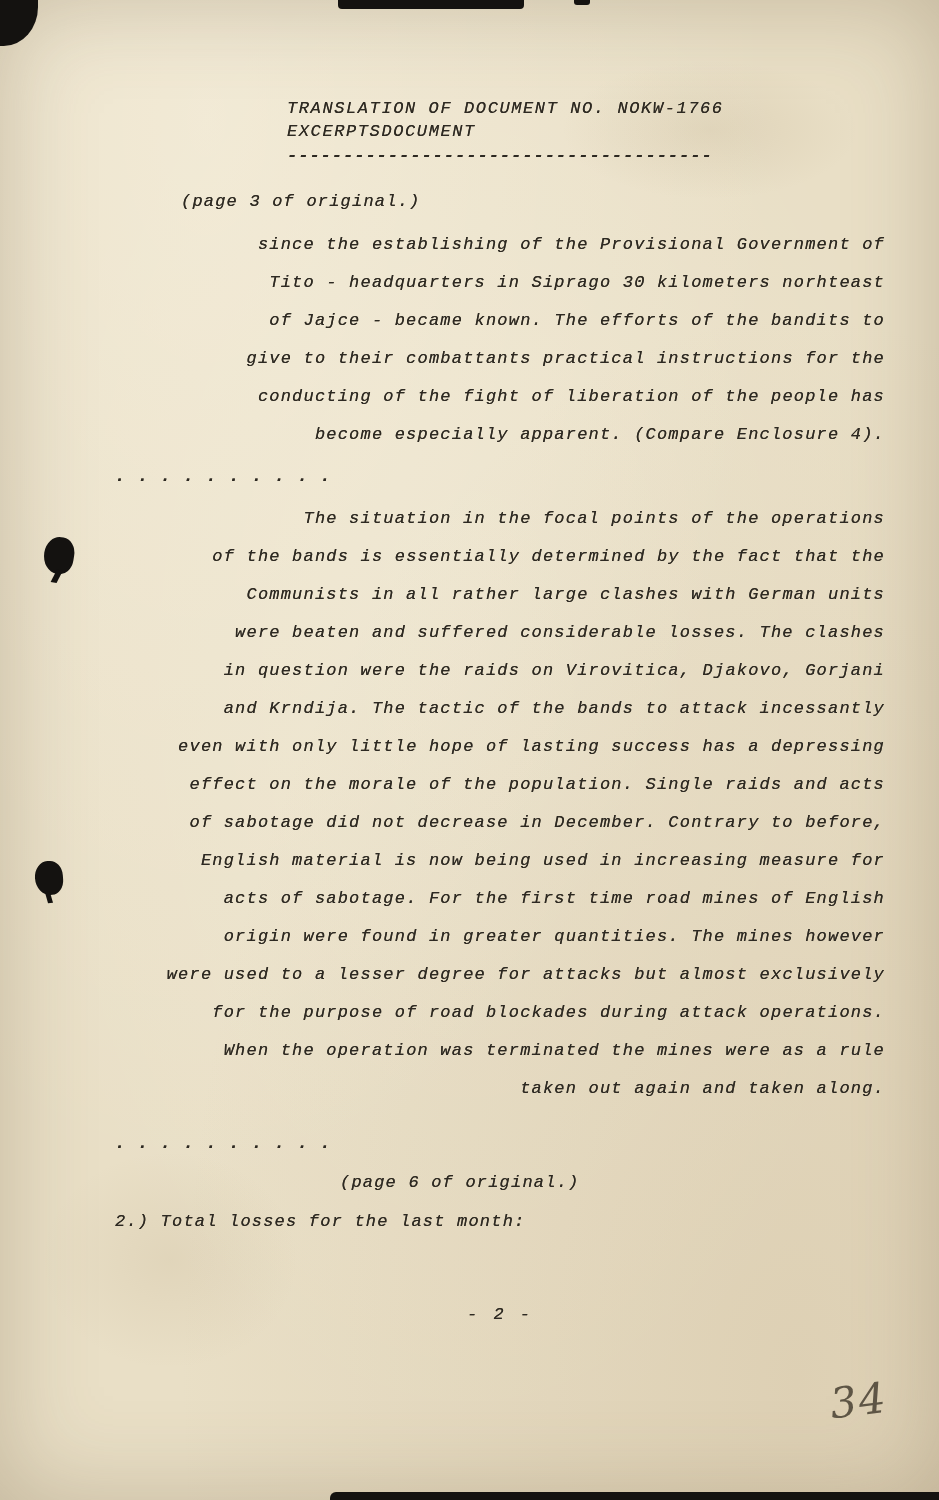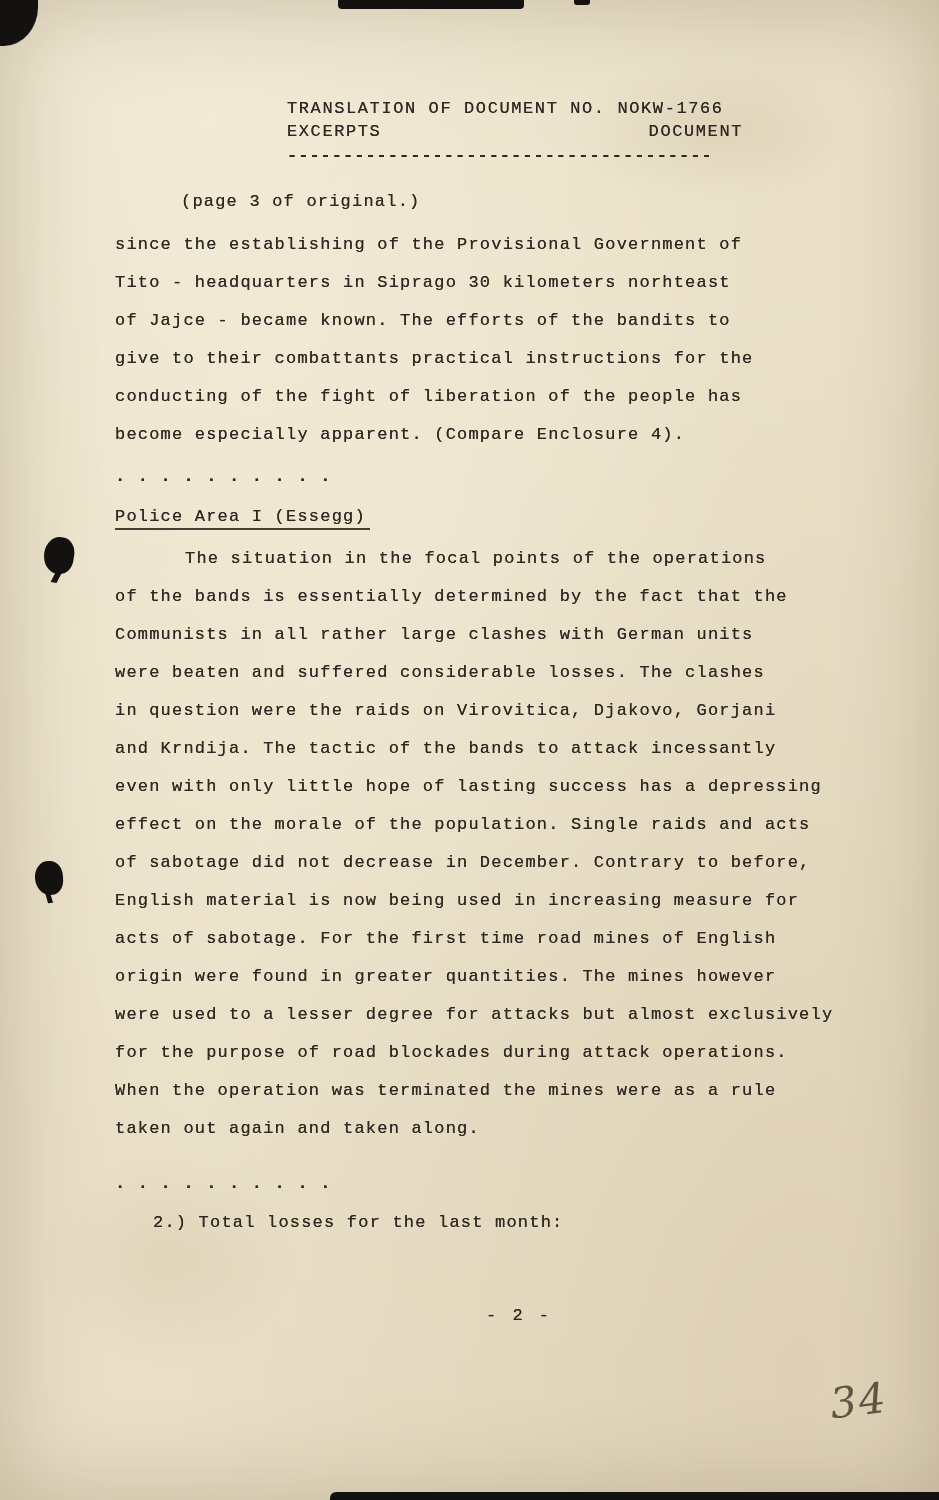--- a/index.html
+++ b/index.html
@@ -16,31 +16,31 @@
       radial-gradient(ellipse at 85% 92%, rgba(175,148,108,0.20), transparent 55%),
       radial-gradient(ellipse at 50% 45%, rgba(255,255,246,0.14), transparent 70%);
     box-shadow: inset 0 0 95px rgba(108,88,58,0.30);
     overflow: hidden;
     color: var(--ink, #2d2922);
     font-size: 17px;
     letter-spacing: 1.2px;
     text-shadow: 0 0 0.6px rgba(42,36,26,0.85);
   }
 
-  .content { position: relative; padding: 97px 54px 0 115px; }
+  .content { position: relative; padding: 97px 54px 0 115px; font-style: italic; }
 
   
   .header { margin-left: 172px; width: 456px; line-height: 23px; letter-spacing: 1.6px; }
-  .h-row { display: flex; justify-content: space-between; }
+  .h-row { display: flex; }
   .h-divider { margin-top: 1px; font-weight: bold; white-space: nowrap; overflow: hidden; letter-spacing: 1px; }
 
   
-  .line38 { line-height: 38px; margin-left: 38px; }
+  .line38 { line-height: 38px; }
   .note-1 { margin-top: 16px; margin-left: 66px; }
-  .para { white-space: pre-line; line-height: 38px; }
+  .para { white-space: pre-line; line-height: 38px; text-align: right; }
   .para-1 { margin-top: 5px; }
   .dots { line-height: 38px; font-weight: bold; margin-top: 4px; }
   .dots-2 { margin-top: 17px; }
   .heading-wrap { line-height: 38px; margin-top: 2px; }
   .heading { border-bottom: 2px solid rgba(45,40,30,0.88); padding-bottom: 2px; padding-right: 4px; }
   .para-2 { margin-top: 4px; text-indent: 70px; }
   .note-2 { margin-left: 225px; margin-top: 1px; }
   .item-line { margin-top: 1px; }
   .page-number { margin-top: 55px; text-align: center; letter-spacing: 3px; }
 
@@ -117,43 +117,41 @@
 
     <div class="para para-1">since the establishing of the Provisional Government of
 Tito - headquarters in Siprago 30 kilometers norhteast
 of Jajce - became known. The efforts of the bandits to
 give to their combattants practical instructions for the
 conducting of the fight of liberation of the people has
 become especially apparent. (Compare Enclosure 4).</div>
 
     <div class="dots">. . . . . . . . . .</div>
 
-    <div class="heading-wrap">
-      <span class="heading">Police Area I (Essegg)</span>
-    </div>
 
     <div class="para para-2">The situation in the focal points of the operations
 of the bands is essentially determined by the fact that the
 Communists in all rather large clashes with German units
 were beaten and suffered considerable losses. The clashes
 in question were the raids on Virovitica, Djakovo, Gorjani
 and Krndija. The tactic of the bands to attack incessantly
 even with only little hope of lasting success has a depressing
 effect on the morale of the population. Single raids and acts
 of sabotage did not decrease in December. Contrary to before,
 English material is now being used in increasing measure for
 acts of sabotage. For the first time road mines of English
 origin were found in greater quantities. The mines however
 were used to a lesser degree for attacks but almost exclusively
 for the purpose of road blockades during attack operations.
 When the operation was terminated the mines were as a rule
 taken out again and taken along.</div>
 
     <div class="dots dots-2">. . . . . . . . . .</div>
 
+    <div class="line38 note-2">(page 6 of original.)</div>
 
     <div class="line38 item-line">2.) Total losses for the last month:</div>
 
     <div class="line38 page-number">- 2 -</div>
 
   </div>
 
   <div class="handwritten">34</div>
 
 </div>

